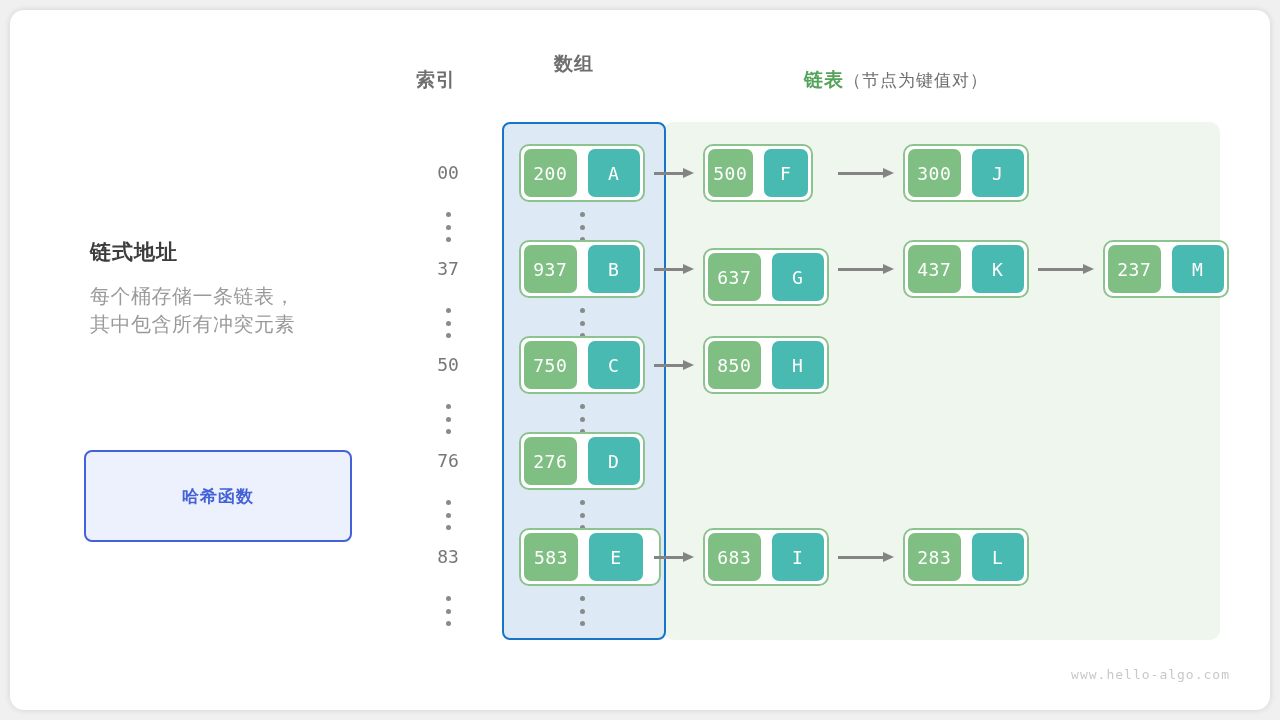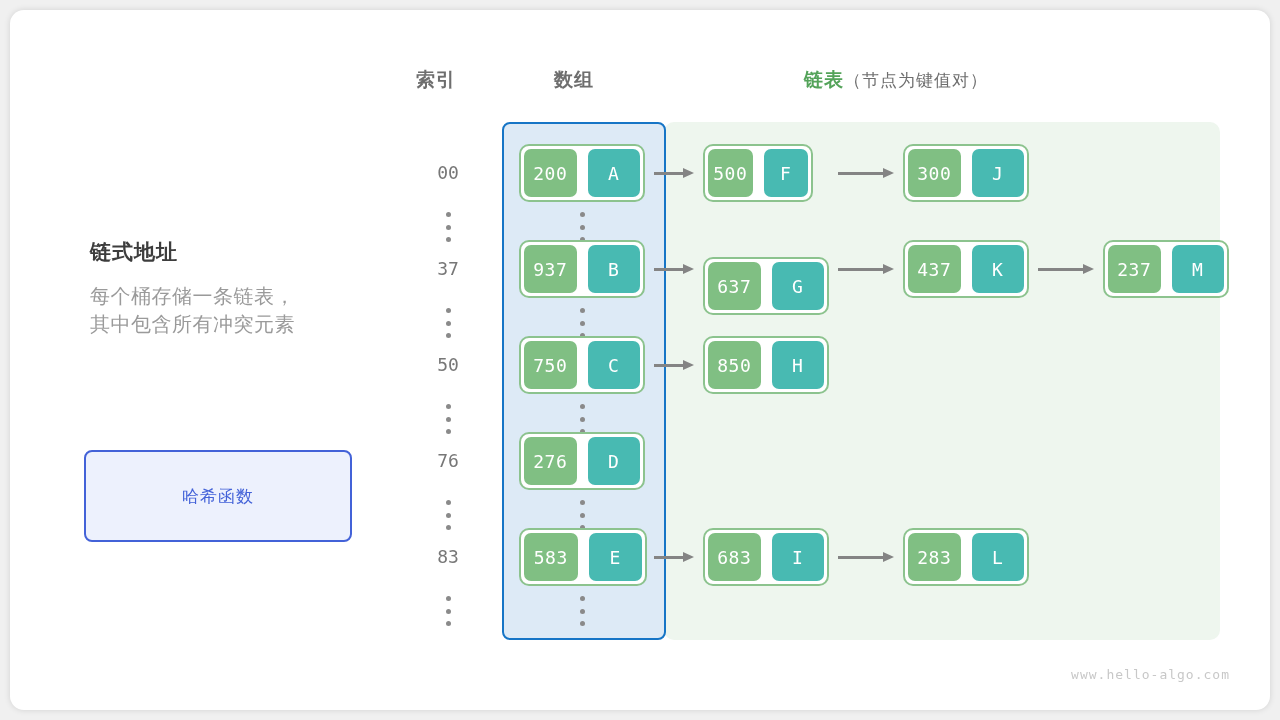--- a/index.html
+++ b/index.html
@@ -58,21 +58,21 @@
     border-radius: 8px;
     background: #edf1fd;
     box-sizing: border-box;
     display: flex;
     flex-direction: column;
     align-items: center;
     justify-content: center;
   }
   #hash-title {
     font-size: 17px;
-    font-weight: normal;
+    font-weight: bold;
     color: #4362d8;
     letter-spacing: 1px;
   }
   #hash-formula {
     margin-top: 10px;
     font-family: "DejaVu Sans Mono", monospace;
     font-size: 17px;
     color: #4362d8;
     letter-spacing: 0.5px;
   }
@@ -80,21 +80,21 @@
   
   .col-header {
     position: absolute;
     font-size: 19px;
     font-weight: bold;
     color: #6e6e6e;
     letter-spacing: 1px;
     white-space: nowrap;
   }
   #hdr-index { left: 406px; top: 57px; }
-  #hdr-array { left: 544px; top: 57px; }
+  #hdr-array { left: 544px; top: 41px; }
   #hdr-list  { left: 794px; top: 57px; color: #54a35a; }
   #hdr-list .sub {
     color: #6e6e6e;
     font-weight: normal;
     font-size: 17px;
   }
 
   
   #list-region {
     position: absolute;
@@ -273,21 +273,21 @@
         </div>
         <div class="index-label" style="top: 230px;">37</div>
         <div class="node" style="left: 509px; top: 230px; width: 126px;">
           <div class="key">937</div>
           <div class="val">B</div>
         </div>
         <div class="arrow" style="left: 644px; top: 253px; width: 40px;">
           <div class="shaft" style="width: 30px;"></div>
           <div class="head" style="left: 29px;"></div>
         </div>
-        <div class="node" style="left: 693px; top: 247px; width: 126px;">
+        <div class="node" style="left: 693px; top: 238px; width: 126px;">
           <div class="key">637</div>
           <div class="val">G</div>
         </div>
         <div class="arrow" style="left: 828px; top: 253px; width: 56px;">
           <div class="shaft" style="width: 46px;"></div>
           <div class="head" style="left: 45px;"></div>
         </div>
         <div class="node" style="left: 893px; top: 230px; width: 126px;">
           <div class="key">437</div>
           <div class="val">K</div>
@@ -342,21 +342,21 @@
           <span></span>
           <span></span>
           <span></span>
         </div>
         <div class="ellipsis" style="left: 540px; top: 488px;">
           <span></span>
           <span></span>
           <span></span>
         </div>
         <div class="index-label" style="top: 518px;">83</div>
-        <div class="node" style="left: 509px; top: 518px; width: 128px;">
+        <div class="node" style="left: 509px; top: 518px; width: 142px;">
           <div class="key">583</div>
           <div class="val">E</div>
         </div>
         <div class="arrow" style="left: 644px; top: 541px; width: 40px;">
           <div class="shaft" style="width: 30px;"></div>
           <div class="head" style="left: 29px;"></div>
         </div>
         <div class="node" style="left: 693px; top: 518px; width: 126px;">
           <div class="key">683</div>
           <div class="val">I</div>

